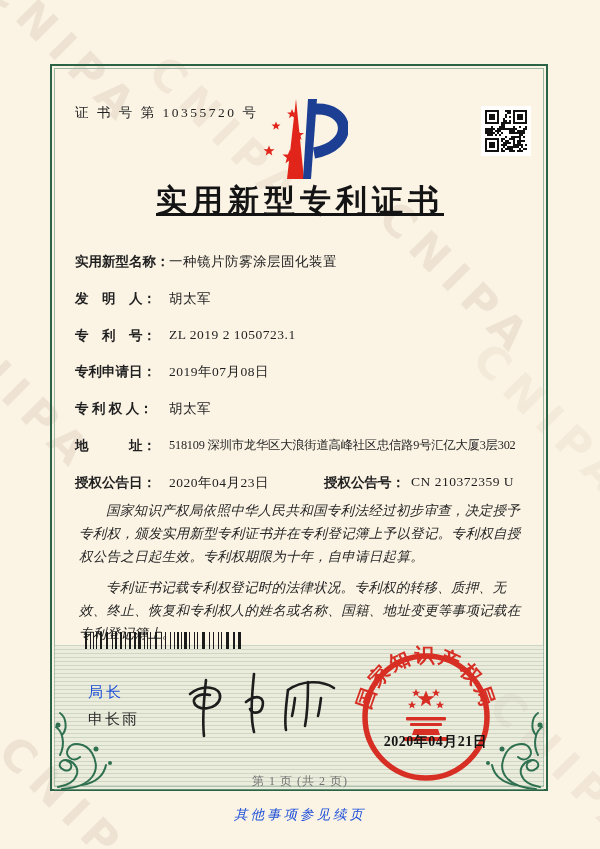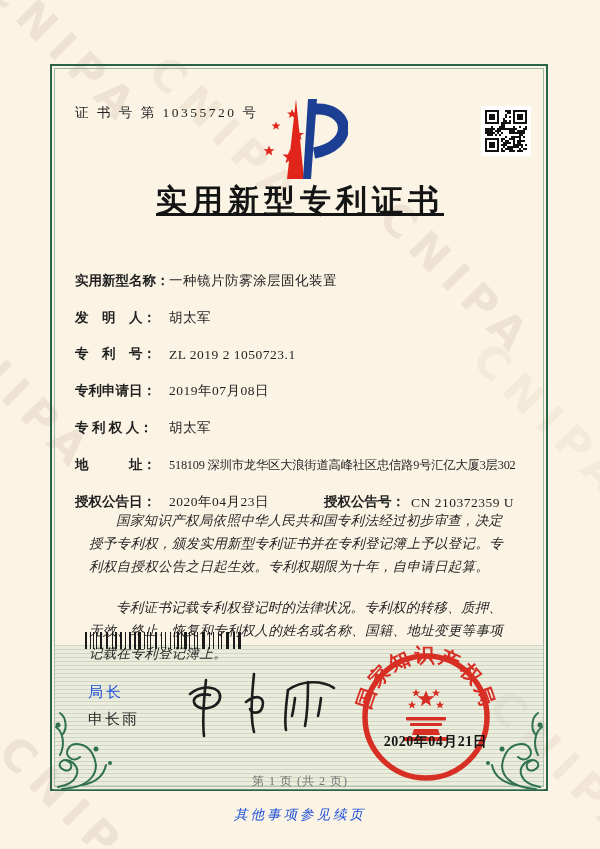--- a/index.html
+++ b/index.html
@@ -25,28 +25,28 @@
     background-image:repeating-linear-gradient(to bottom,
       rgba(110,150,118,.25) 0px, rgba(110,150,118,.25) 1px,
       rgba(255,255,255,0) 1px, rgba(255,255,255,0) 4px);
   }
   .cert-no{position:absolute; left:75px; top:104px; font-size:13.5px; letter-spacing:2.5px;}
   .logo{position:absolute; left:256px; top:95px; width:92px; height:87px;}
   .qr{position:absolute; left:481px; top:106px; width:50px; height:50px; background:#ffffff;}
   .title{position:absolute; left:0; right:0; top:180px; text-align:center;
     font-size:31px; font-weight:700; letter-spacing:5px; color:#141414;text-decoration:underline;}
   .fields{position:absolute; left:75px; top:253px; width:456px;}
-  .row{display:flex; align-items:flex-end; height:36.8px; font-size:13.5px;}
+  .row{display:flex; align-items:flex-start; height:36.8px; font-size:13.5px;}
   .row .lbl{flex:none; width:88px; font-weight:700; white-space:pre;}
   .row .val{margin-left:6px; letter-spacing:.5px; white-space:nowrap;}
   .row .val.addr{font-size:12.3px; letter-spacing:-.2px;}
   .row .lbl2{flex:none; font-weight:700; margin-left:55px; white-space:pre;}
   .paras{position:absolute; left:72px; top:492px; width:458px; font-size:13.5px;
     line-height:1.72; font-style:italic; color:#262626;}
-  .paras p{margin:17px; text-indent:2em; letter-spacing:.3px;}
+  .paras p{margin:7px; text-indent:2em; letter-spacing:.3px;}
   .barcode{position:absolute; left:85px; top:632px; width:156px; height:17px;}
   .officer-title{position:absolute; left:88px; top:683px; font-size:15px; letter-spacing:3px;
     font-family:"Liberation Sans","DejaVu Sans",sans-serif; color:#1d4ed8;}
   .officer-name{position:absolute; left:88px; top:710px; font-size:15px; letter-spacing:2px;
     font-family:"Liberation Sans","DejaVu Sans",sans-serif; color:#2a2a2a;}
   .signature{position:absolute; left:168px; top:660px; width:175px; height:88px;}
   .seal{position:absolute; left:350px; top:641px; width:152px; height:152px; opacity:.95;}
   .seal-date{position:absolute; left:358px; top:733px; width:155px; text-align:center;
     font-size:14px; font-weight:700; letter-spacing:.5px; color:#141414;}
   .page-info{position:absolute; left:0; right:0; top:773px; text-align:center;

